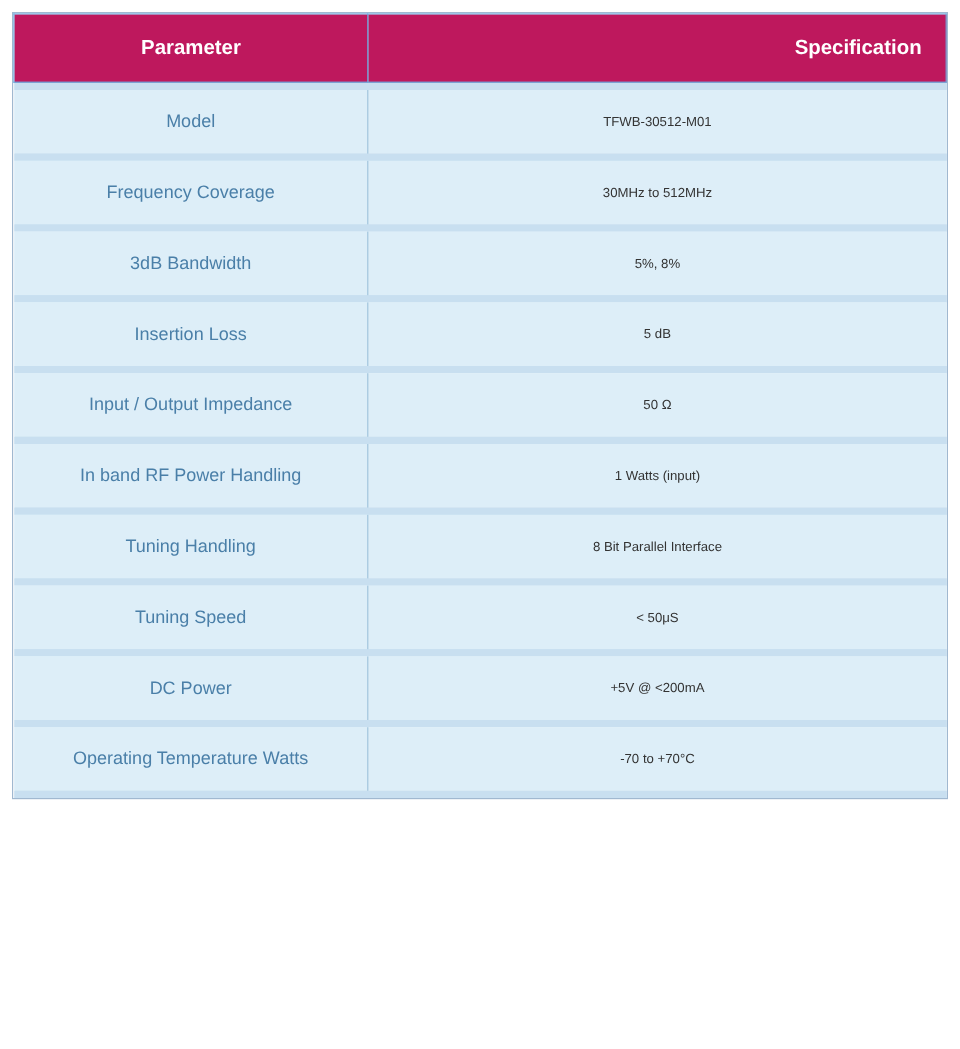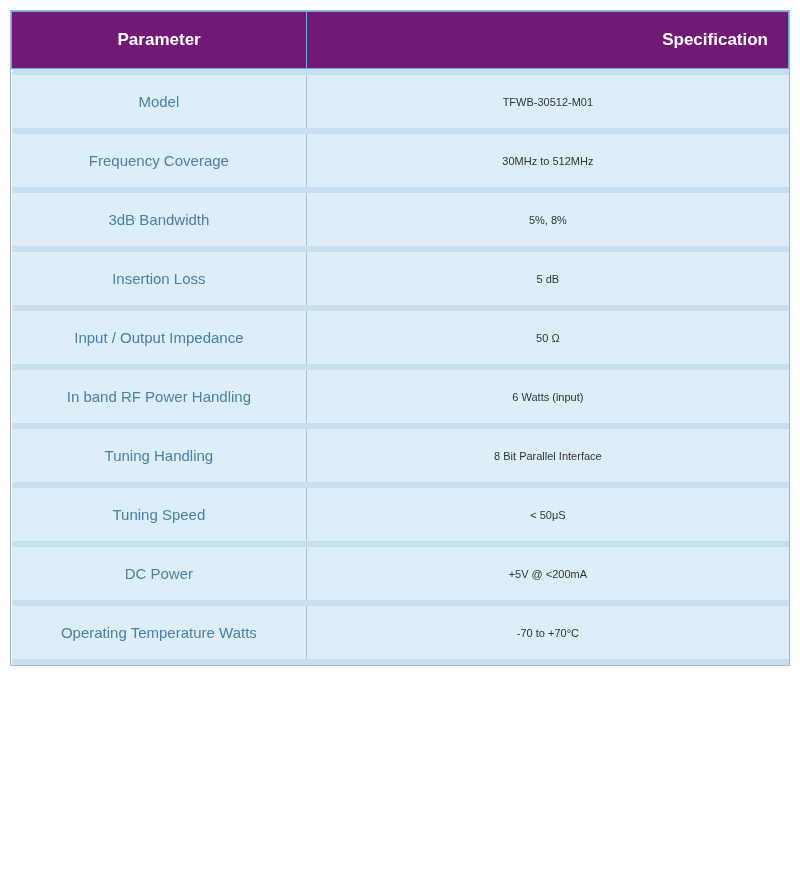--- a/index.html
+++ b/index.html
@@ -24,21 +24,21 @@
       border-collapse: collapse;
       overflow: hidden;
     }
 
     table {
       width: 100%;
       border-collapse: collapse;
     }
 
     thead tr th {
-      background-color: #701a75;
+      background-color: #be185d;
       color: #ffffff;
       font-weight: bold;
       font-size: 17px;
       padding: 18px 20px;
       text-align: center;
       border: 1.5px solid #6aabe0;
     }
 
     tbody tr {
       background-color: #ffffff;
@@ -138,21 +138,21 @@
         </tr>
         <tr class="light-row">
           <td class="param-cell">Input / Output Impedance</td>
           <td class="spec-cell">50 Ω</td>
         </tr>
         <tr class="spacer">
           <td colspan="2"></td>
         </tr>
         <tr class="light-row">
           <td class="param-cell">In band RF Power Handling</td>
-          <td class="spec-cell">6 Watts (input)</td>
+          <td class="spec-cell">1 Watts (input)</td>
         </tr>
         <tr class="spacer">
           <td colspan="2"></td>
         </tr>
         <tr class="light-row">
           <td class="param-cell">Tuning  Handling</td>
           <td class="spec-cell">8 Bit Parallel  Interface</td>
         </tr>
         <tr class="spacer">
           <td colspan="2"></td>

